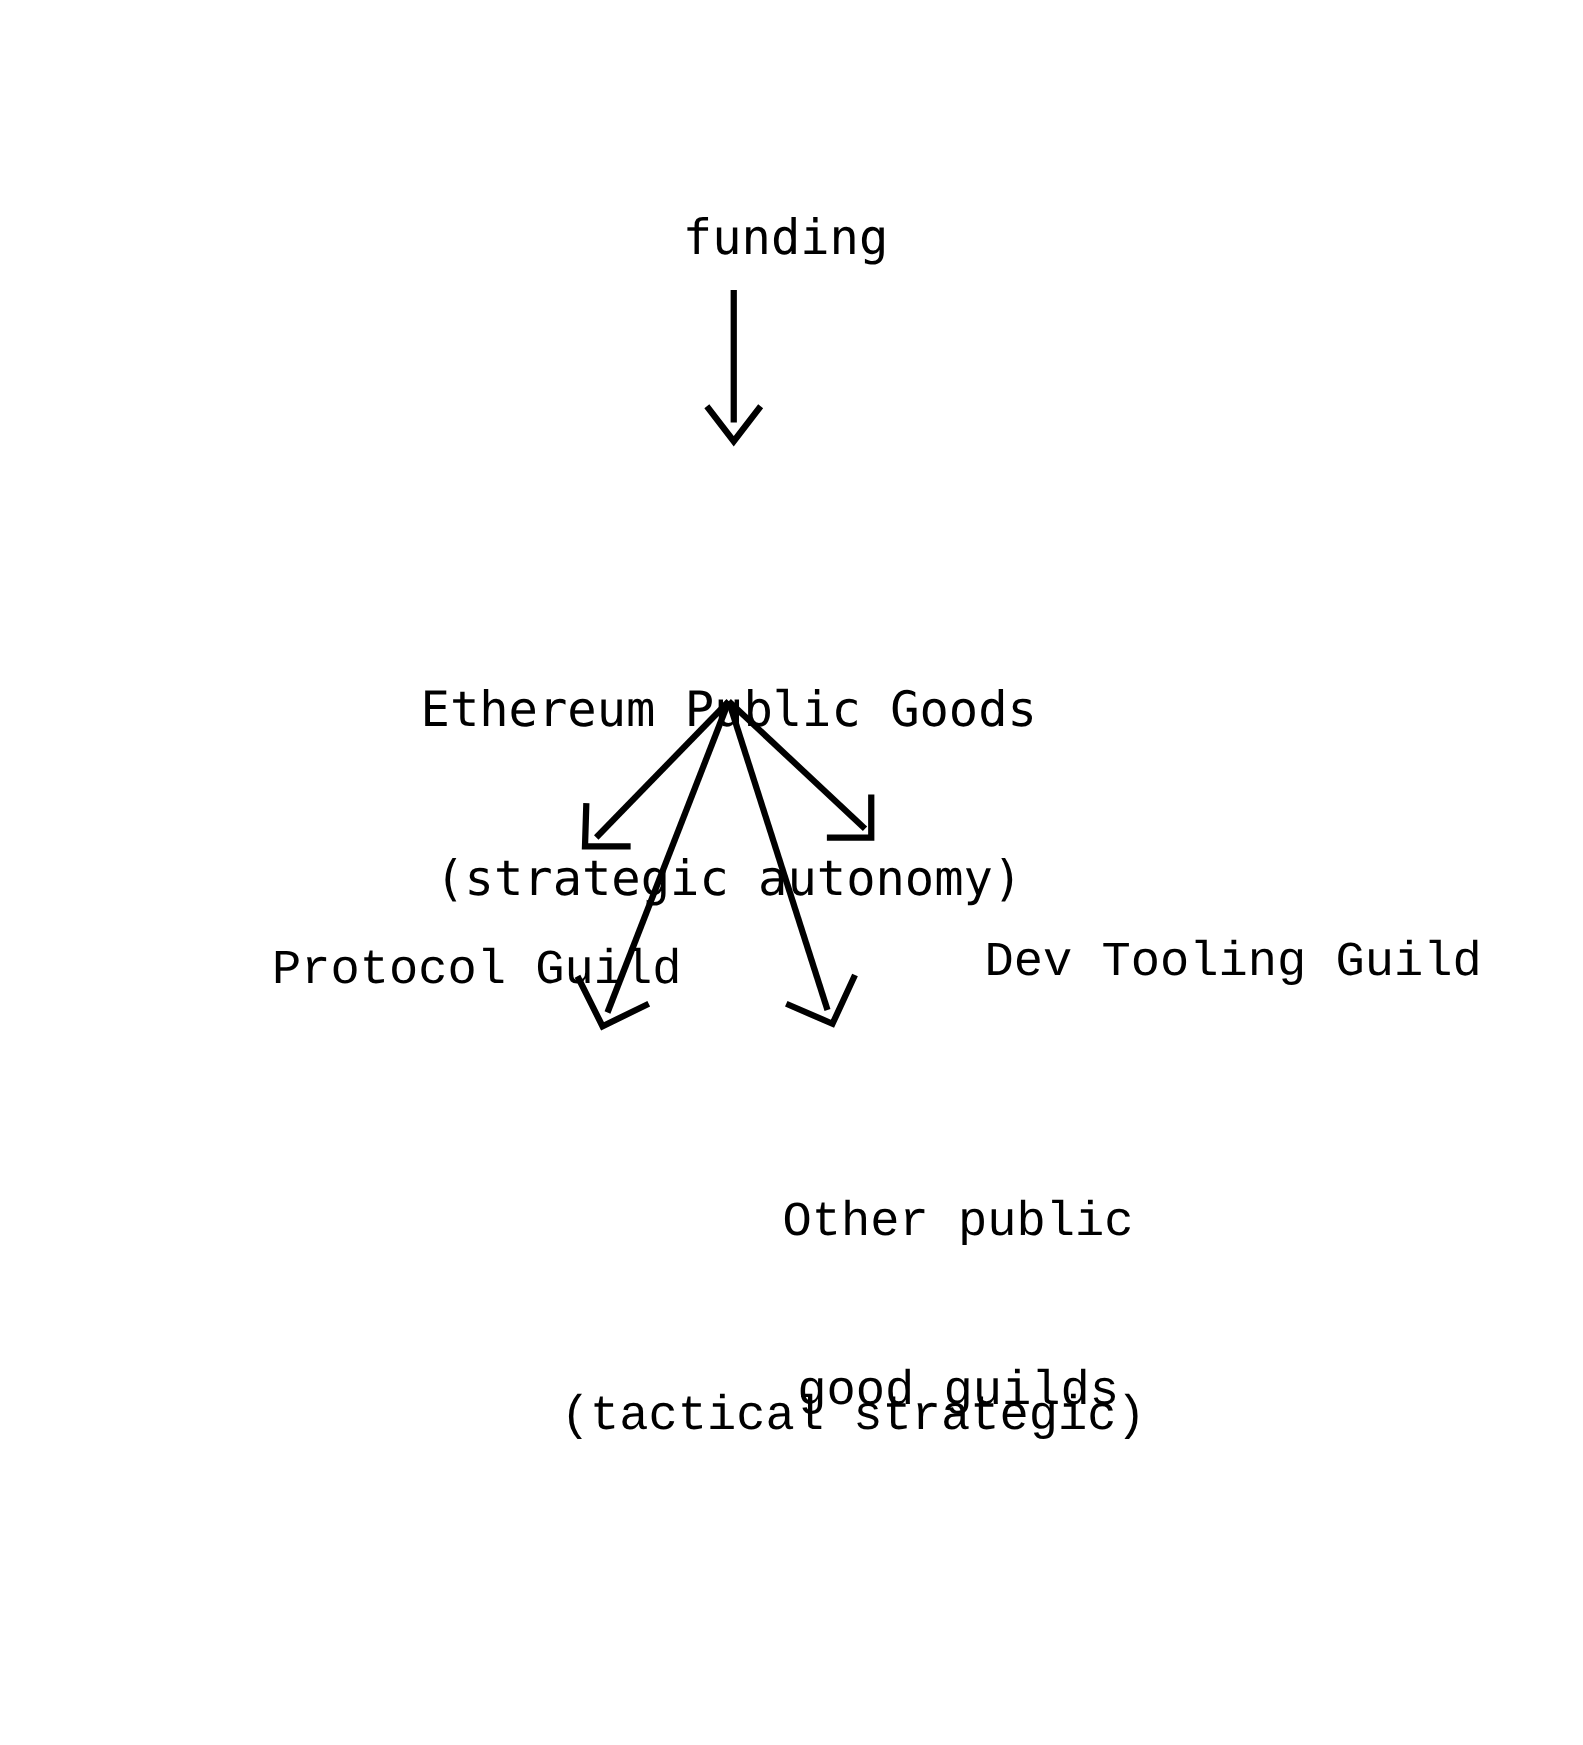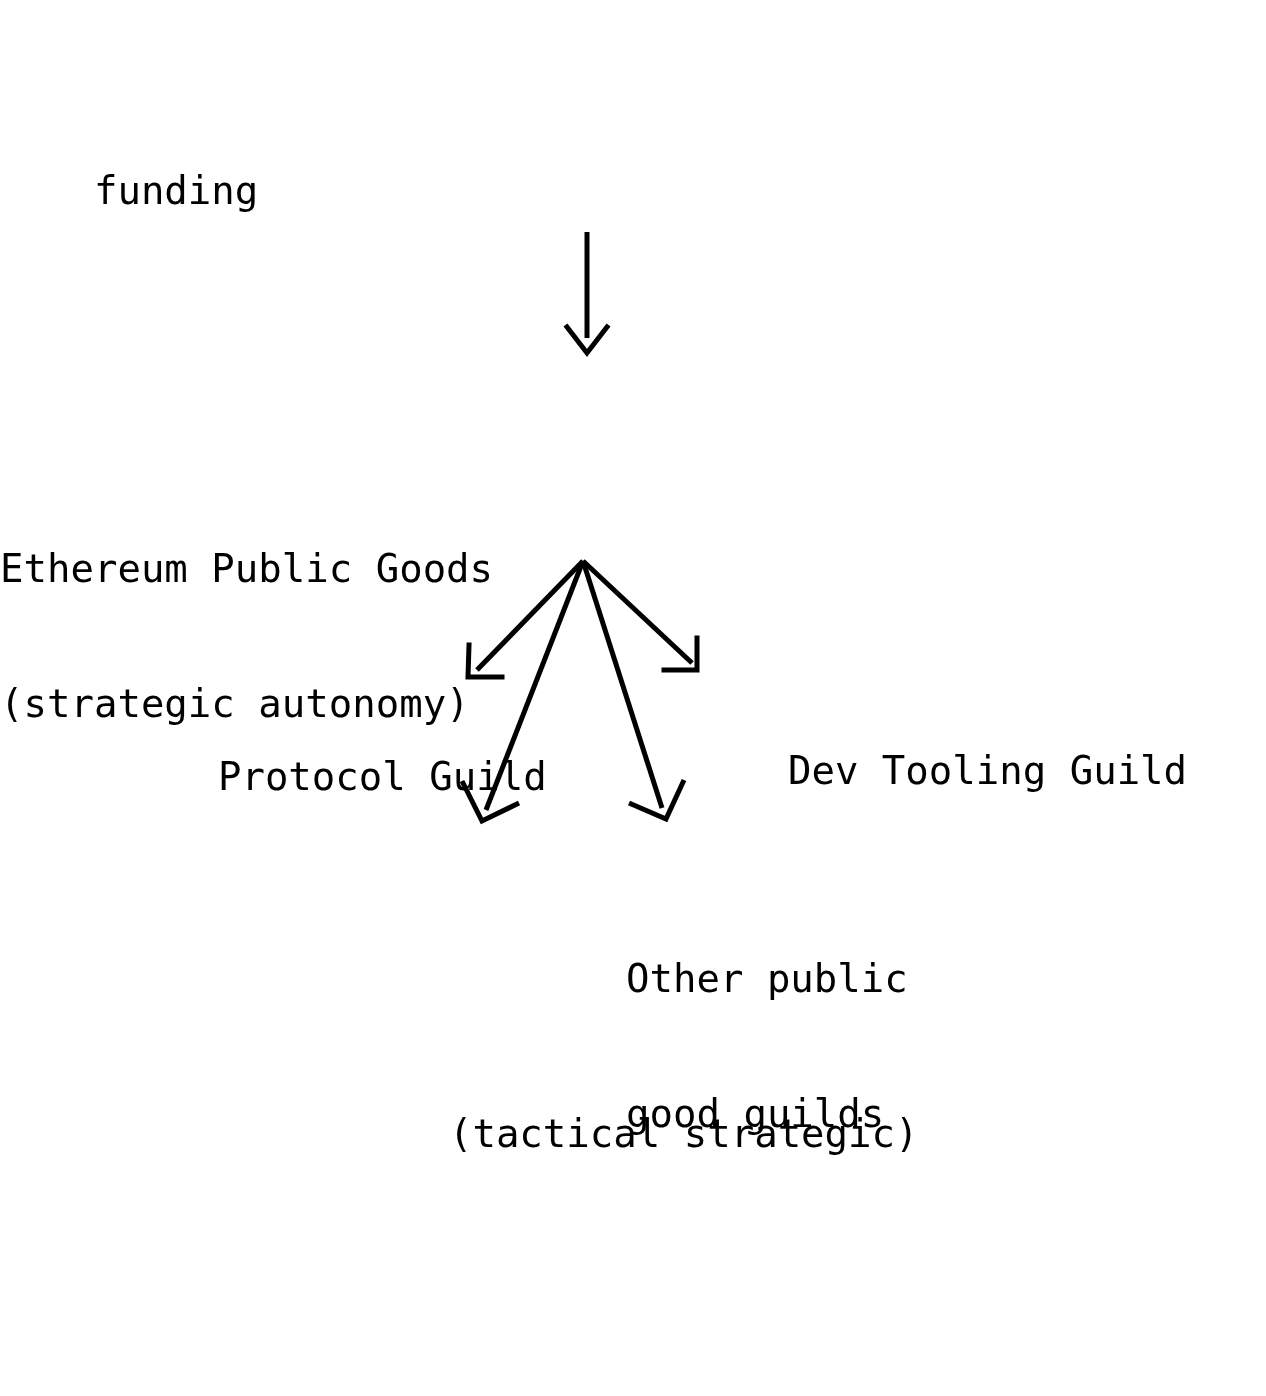--- a/index.html
+++ b/index.html
@@ -30,24 +30,25 @@
     position: absolute;
     color: #000000;
     font-family: "DejaVu Sans Mono", "Liberation Mono", monospace;
     font-size: 39px;
     line-height: 45px;
     letter-spacing: 0px;
     white-space: pre;
     font-weight: 400;
   }
   .center {
-    text-align: left;
+    text-align: center;
   }
   .left {
-    text-align: left;
+    text-align: center;
+    font-family: Liberation Mono, monospace;
   }
 </style>
 </head>
 <body>
 
 <div id="canvas">
 
   <svg id="edges" viewBox="0 0 1266 1396" width="1266" height="1396" xmlns="http://www.w3.org/2000/svg">
 
     <g>

